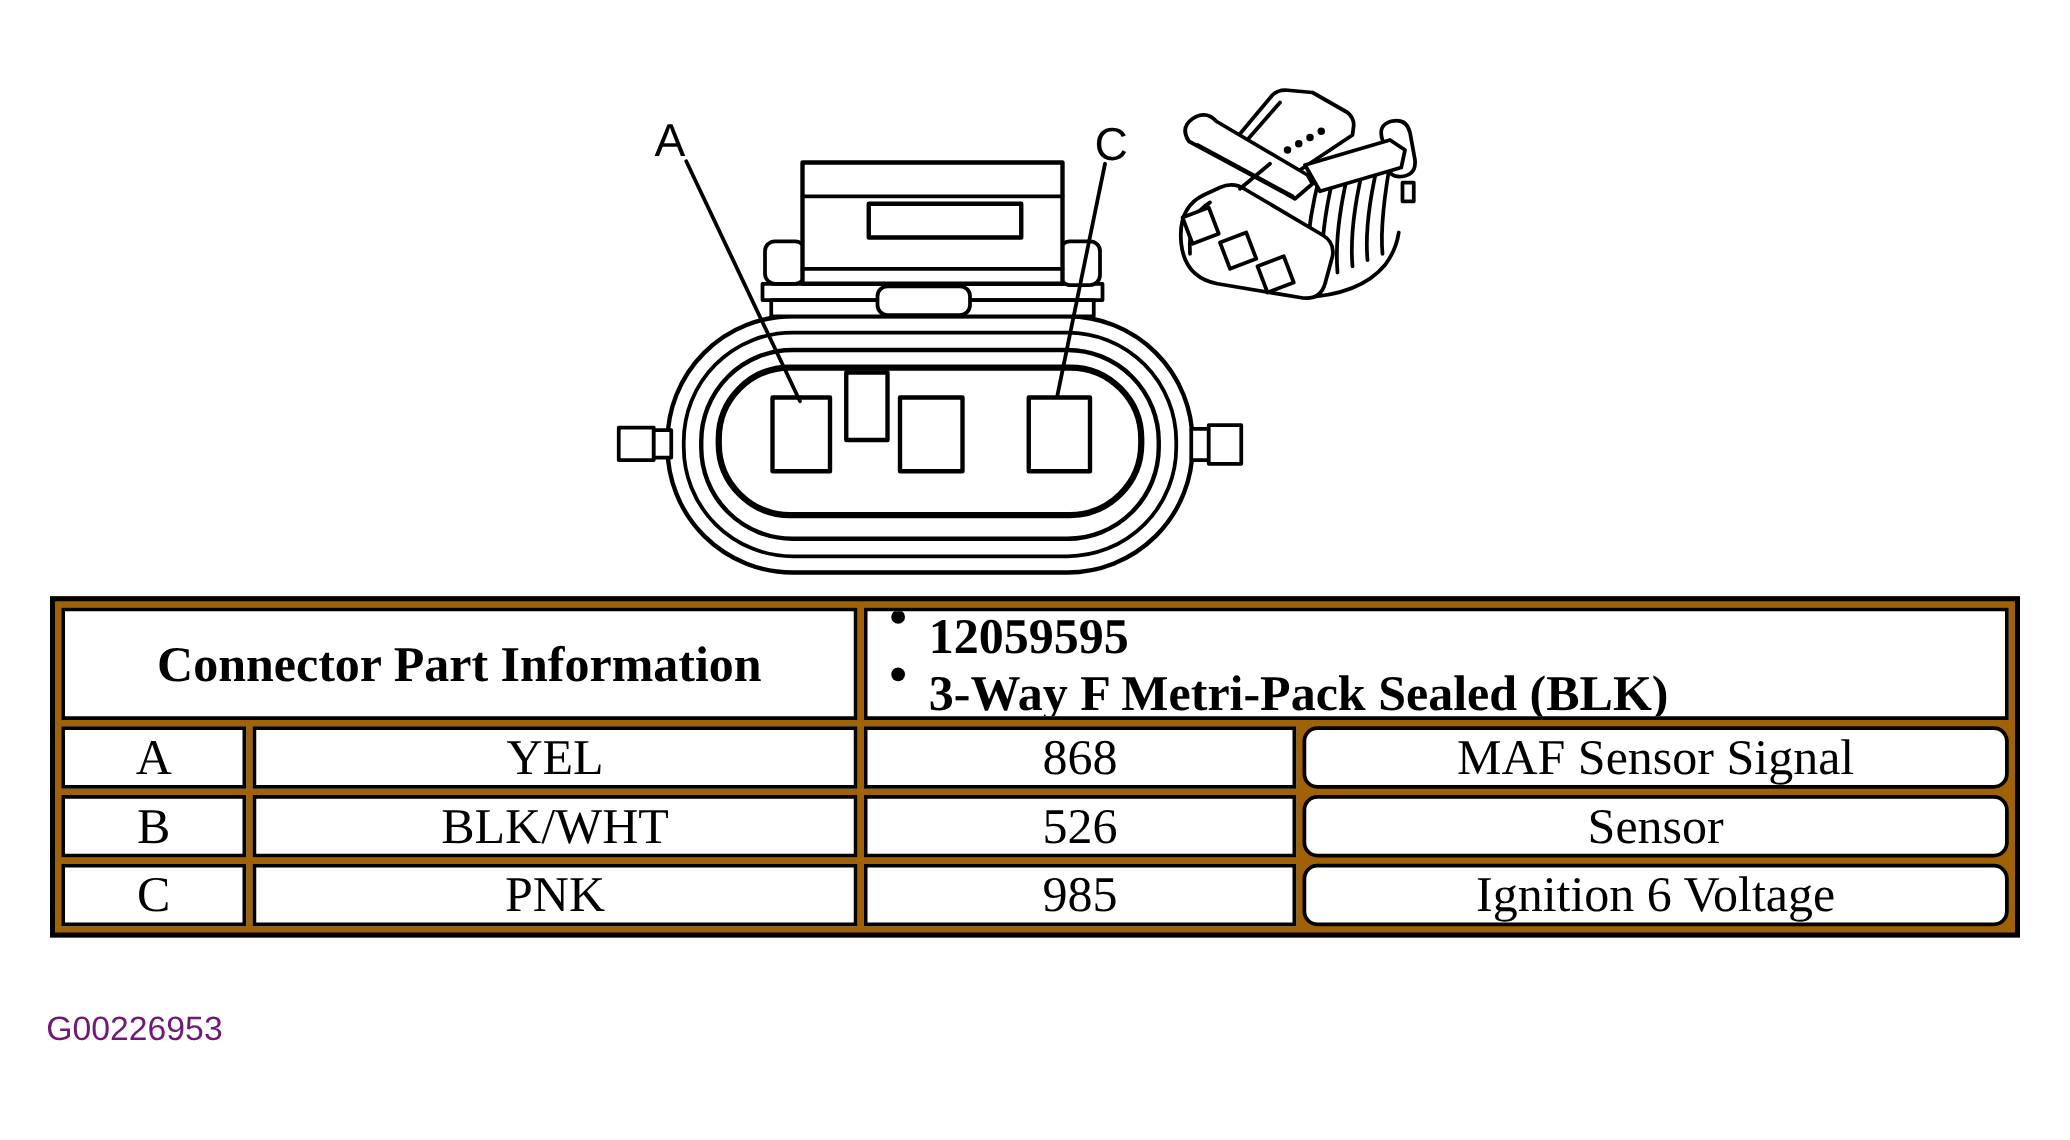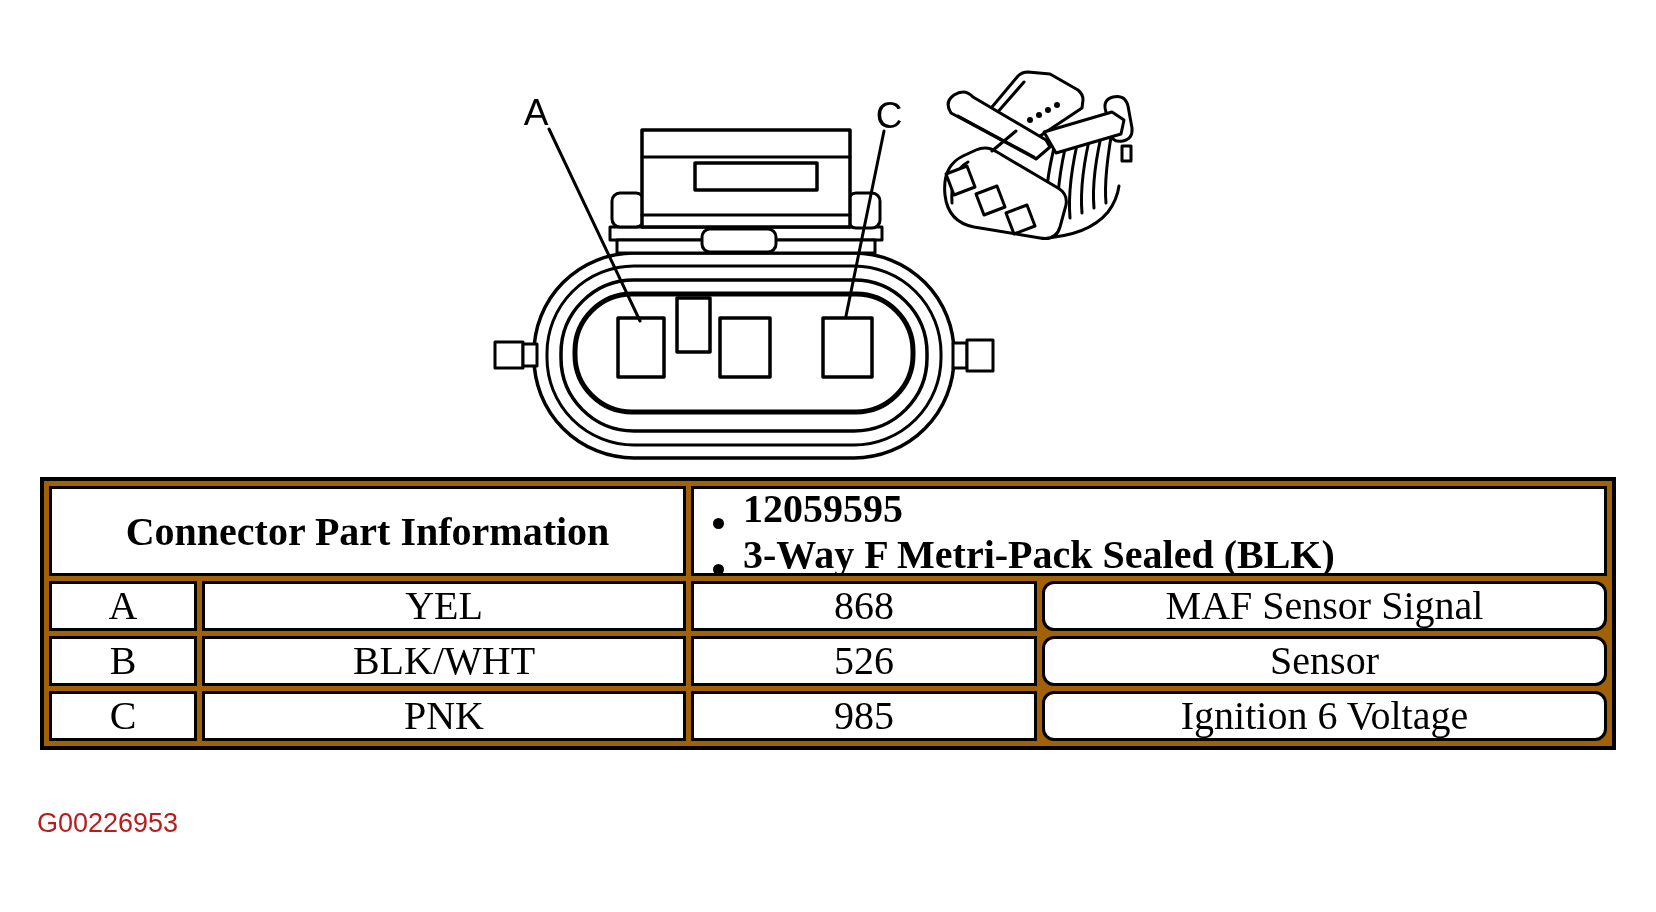--- a/index.html
+++ b/index.html
@@ -19,27 +19,27 @@
   #pin-table td,#pin-table th{
     border:3px solid #000;padding:0;background:#fff;
     text-align:center;vertical-align:middle;white-space:nowrap;overflow:hidden;
   }
   tr.row-partinfo td{height:84px;}
   tr.row-head th{height:44px;font-weight:bold;font-size:40px;line-height:44px;}
   tr.row-data td{height:44px;font-weight:normal;line-height:44px;}
   td.cell-partinfo-title{font-weight:bold;}
   td.cell-fn{text-align:left;padding-left:4px;border-radius:12px;}
   .bullets{display:flex;flex-direction:column;justify-content:center;gap:5px;height:84px;}
-  .bullet-line{display:flex;align-items:flex-end;gap:19px;padding-left:19px;
+  .bullet-line{display:flex;align-items:flex-start;gap:19px;padding-left:19px;
     font-weight:bold;font-size:40px;line-height:41px;text-align:left;}
   .dot{width:11px;height:11px;border-radius:50%;background:#000;flex:none;}
   
   #figure-id{
     position:absolute;left:37px;top:808px;
-    font-family:"Liberation Sans",sans-serif;font-size:27px;color:#b91c1c;
+    font-family:"Liberation Sans",sans-serif;font-size:27px;color:#701a75;
   }
 </style>
 </head>
 <body>
 
 <svg id="diagram-svg" width="1656" height="470" viewBox="0 0 1656 470">
 
   <g stroke="#000" fill="none" stroke-linejoin="round" stroke-linecap="round">
 
     <rect x="534" y="253" width="420" height="205" rx="100" ry="100" stroke-width="3.5"></rect>

